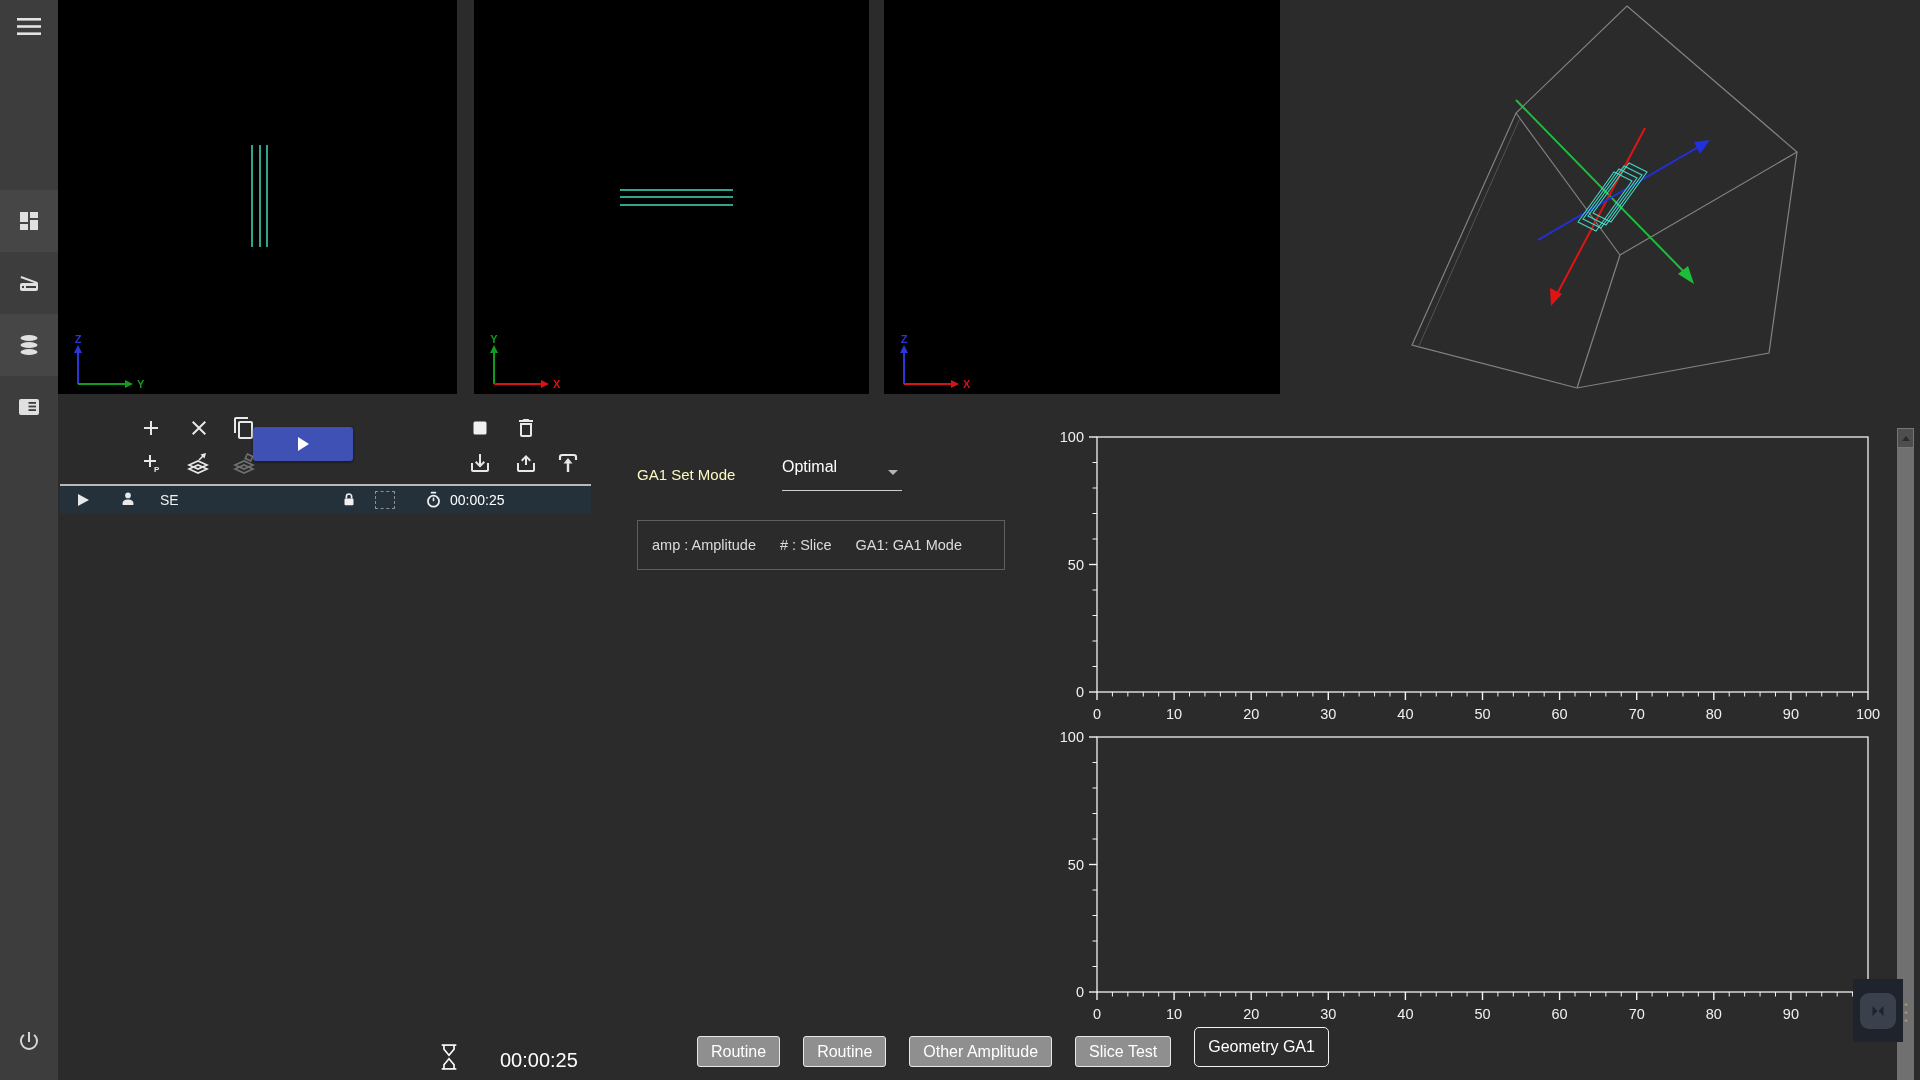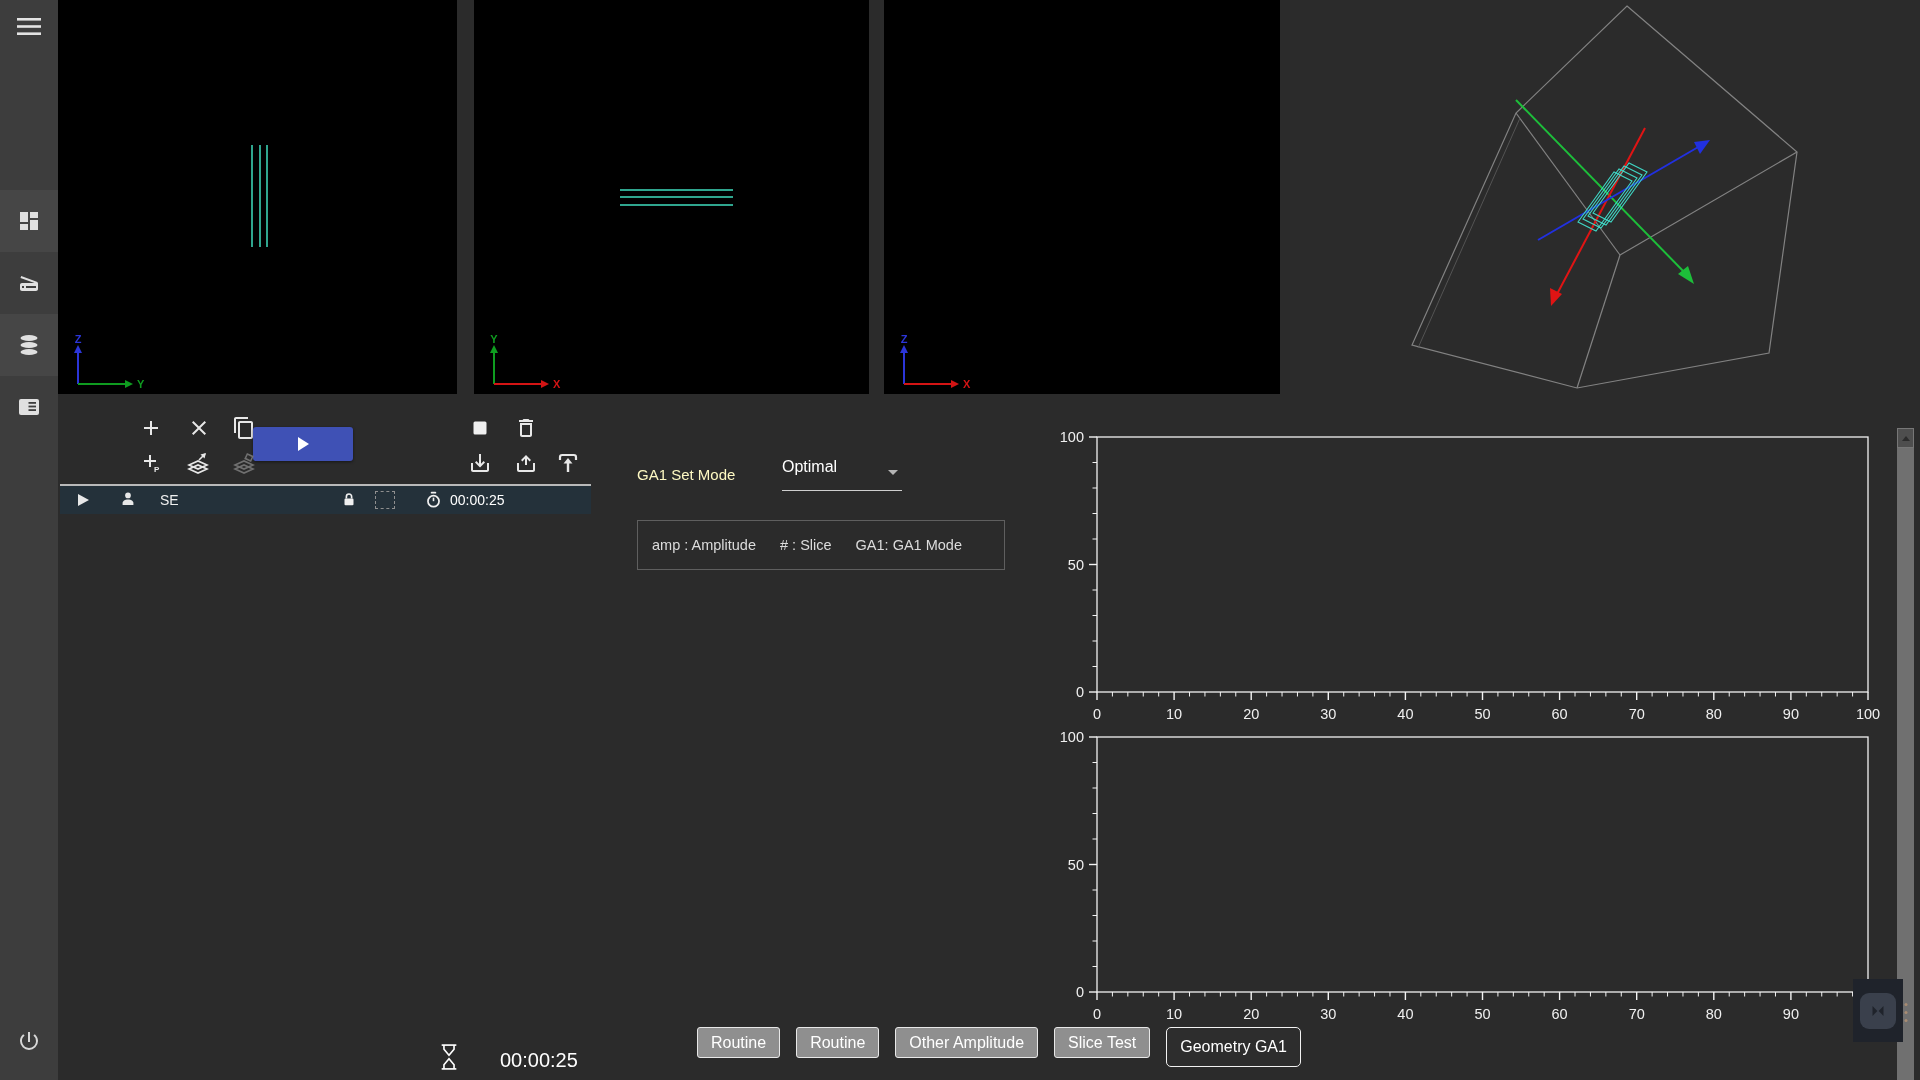--- a/index.html
+++ b/index.html
@@ -70,21 +70,21 @@
   .sb-dots i{width:3px;height:3px;border-radius:50%;background:#a98c72;display:block;}
 
   
   .float-widget{position:absolute;left:1853px;top:979px;width:50px;height:63px;background:#1f232b;z-index:9;
       display:flex;align-items:center;justify-content:center;cursor:pointer;}
   .fw-icon{width:36px;height:36px;border-radius:9px;background:#3a404c;display:flex;align-items:center;justify-content:center;}
 
   
   .hourglass{position:absolute;left:438px;top:1042px;}
   .footer-timer{position:absolute;left:500px;top:1049px;font-size:20px;color:#fff;}
-  .tabs-bar{position:absolute;left:697px;bottom:13px;display:flex;gap:16px;}
+  .tabs-bar{position:absolute;left:697px;bottom:13px;display:flex;align-items:flex-end;gap:23px;}
   .tab{height:31px;padding:0 13px;background:#8f8f8f;color:#fff;font-size:16px;
       font-family:"Liberation Sans",sans-serif;border:1px solid #e8e8e8;border-radius:3px;cursor:pointer;
       white-space:nowrap;}
   .tab.active{height:40px;background:#2d2d2d;border:1px solid #f2f2f2;border-radius:5px;}
 </style>
 </head>
 <body>
 
 <div class="stage">
 

